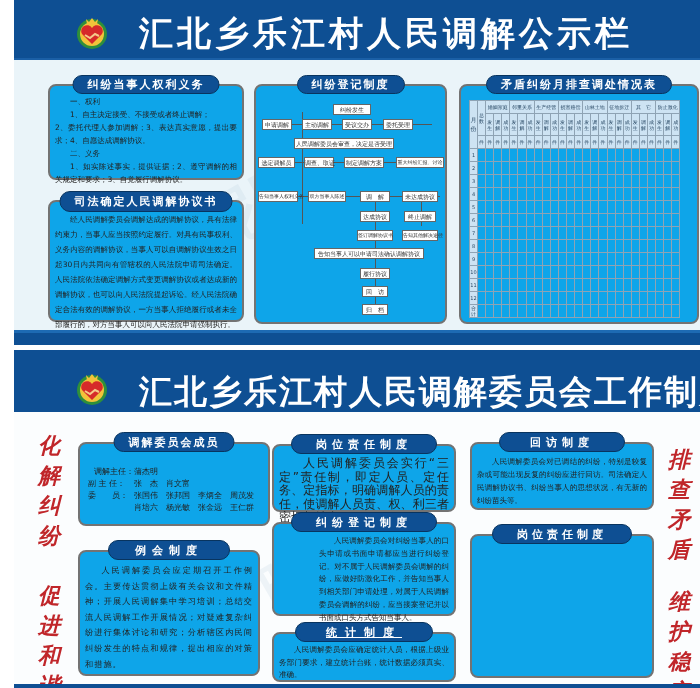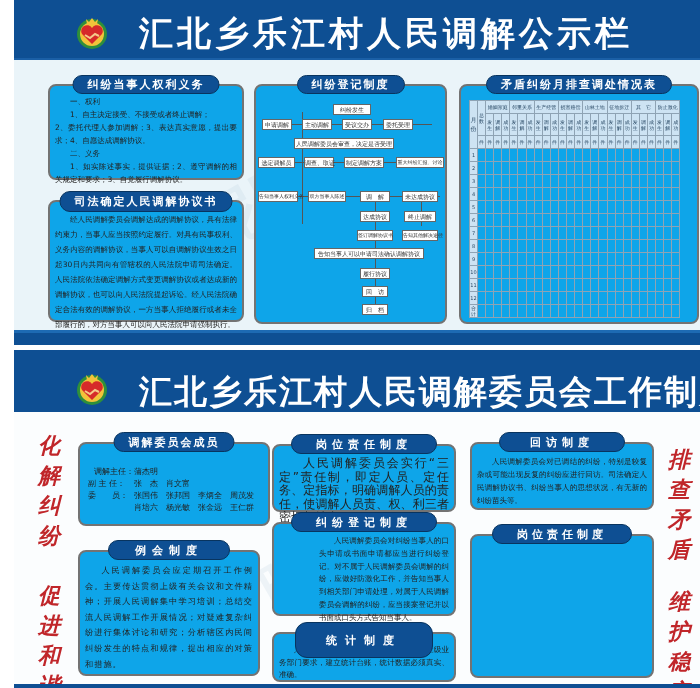--- a/index.html
+++ b/index.html
@@ -612,21 +612,21 @@
   </div>
 
   <div class="panel" style="left:258px;top:172px;width:184px;height:94px;">
     <div class="pill" style="font-size:11px;height:20px;padding:0 24px;letter-spacing:5px;">纠纷登记制度</div>
     <div class="ptext" style="padding-top:11px;font-size:7.5px;line-height:12.8px;margin-left:40px;">
       <span class="ind">人民调解委员会对纠纷当事人的口头申请或书面申请都应当进行纠纷登记。对不属于人民调解委员会调解的纠纷，应做好防激化工作，并告知当事人到相关部门申请处理，对属于人民调解委员会调解的纠纷，应当接案登记并以书面或口头方式告知当事人。</span>
     </div>
   </div>
 
   <div class="panel" style="left:258px;top:282px;width:184px;height:50px;">
-    <div class="pill" style="font-size:11px;height:36px;padding:4px 30px;letter-spacing:8px;">统计制度</div>
+    <div class="pill" style="font-size:11px;height:20px;padding:4px 30px;letter-spacing:8px;text-decoration:underline;">统计制度</div>
     <div class="ptext" style="padding-top:10px;font-size:7.5px;line-height:12.5px;">
       <span class="ind">人民调解委员会应确定统计人员，根据上级业务部门要求，建立统计台账，统计数据必须真实、准确。</span>
     </div>
   </div>
 
   <div class="panel" style="left:456px;top:92px;width:184px;height:68px;">
     <div class="pill" style="font-size:11px;height:20px;padding:0 30px;letter-spacing:5px;">回访制度</div>
     <div class="ptext" style="padding-top:11px;font-size:7.5px;line-height:13px;">
       <span class="ind">人民调解委员会对已调结的纠纷，特别是较复杂或可能出现反复的纠纷应进行回访。司法确定人民调解协议书、纠纷当事人的思想状况，有无新的纠纷苗头等。</span>
     </div>

